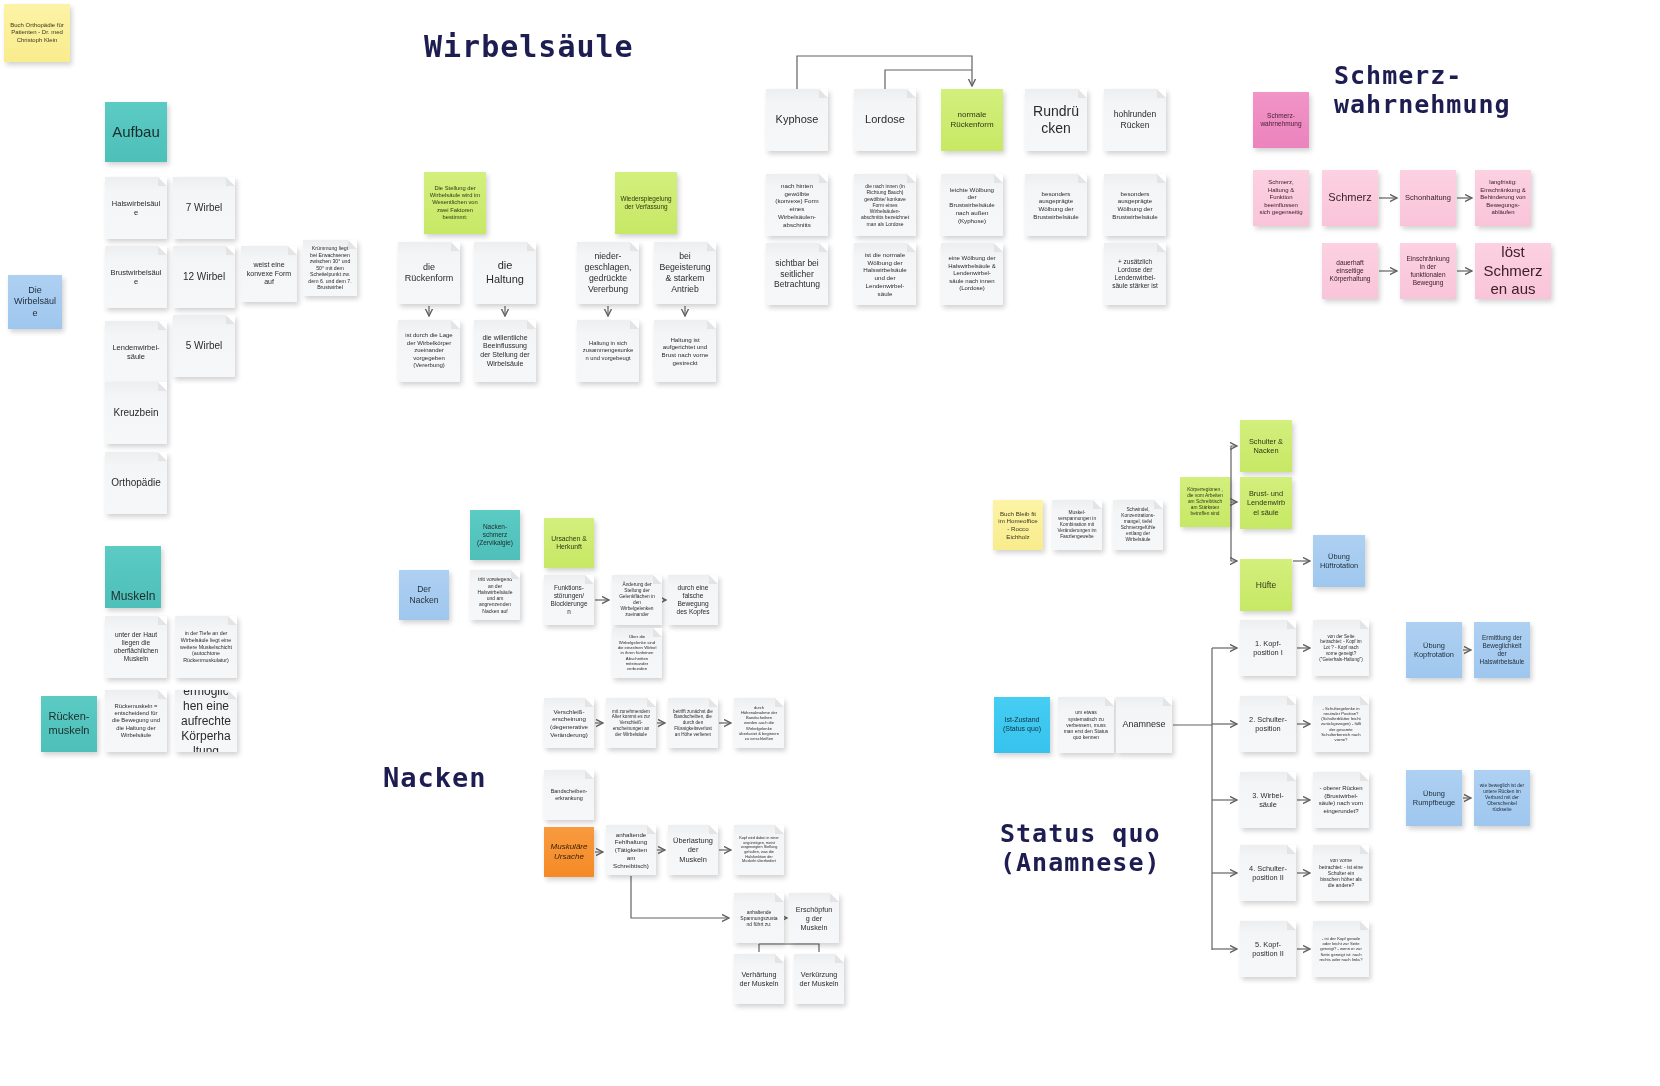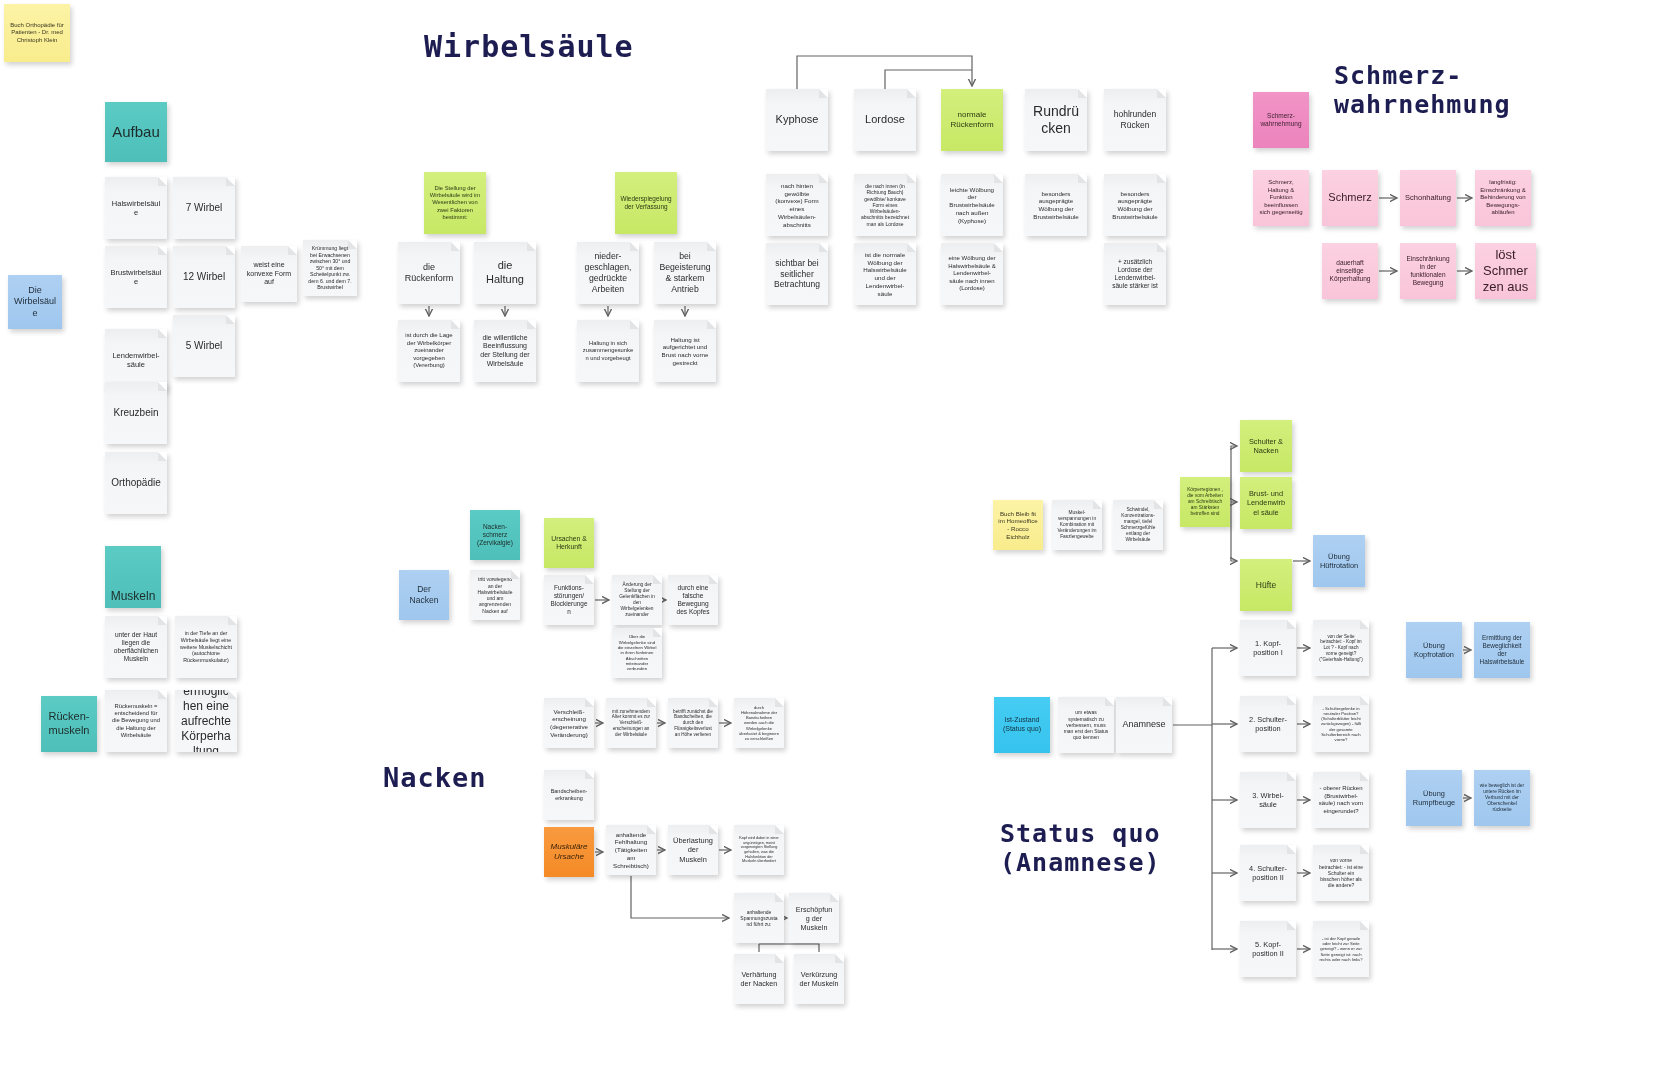--- a/index.html
+++ b/index.html
@@ -170,21 +170,21 @@
       </div>
       <div class="note paper" style="left: 173px; top: 246px; width: 62px; height: 62px; font-size: 10px;">
         <span class="txt">12 Wirbel</span>
       </div>
       <div class="note paper" style="left: 241px; top: 246px; width: 56px; height: 56px; font-size: 7px;">
         <span class="txt">weist eine konvexe Form auf</span>
       </div>
       <div class="note paper" style="left: 303px; top: 240px; width: 54px; height: 56px; font-size: 5.2px;">
         <span class="txt">Krümmung liegt bei Erwachsenen zwischen 30° und 50° mit dem Scheitelpunkt zw. dem 6. und dem 7. Brustwirbel</span>
       </div>
-      <div class="note paper" style="left: 105px; top: 329px; width: 62px; height: 62px; font-size: 7.5px;">
+      <div class="note paper" style="left: 105px; top: 321px; width: 62px; height: 62px; font-size: 7.5px;">
         <span class="txt">Lendenwirbel-säule</span>
       </div>
       <div class="note paper" style="left: 173px; top: 315px; width: 62px; height: 62px; font-size: 10px;">
         <span class="txt">5 Wirbel</span>
       </div>
       <div class="note paper" style="left: 105px; top: 382px; width: 62px; height: 62px; font-size: 10px;">
         <span class="txt">Kreuzbein</span>
       </div>
       <div class="note paper" style="left: 105px; top: 452px; width: 62px; height: 62px; font-size: 10px;">
         <span class="txt">Orthopädie</span>
@@ -219,21 +219,21 @@
       <div class="note paper" style="left: 398px; top: 320px; width: 62px; height: 62px; font-size: 6px;">
         <span class="txt">ist durch die Lage der Wirbelkörper zueinander vorgegeben (Vererbung)</span>
       </div>
       <div class="note paper" style="left: 474px; top: 320px; width: 62px; height: 62px; font-size: 7px;">
         <span class="txt">die willentliche Beeinflussung der Stellung der Wirbelsäule</span>
       </div>
       <div class="note lime" style="left: 615px; top: 172px; width: 62px; height: 62px; font-size: 6.4px;">
         <span class="txt">Wiederspiegelung der Verfassung</span>
       </div>
       <div class="note paper" style="left: 577px; top: 242px; width: 62px; height: 62px; font-size: 8.7px;">
-        <span class="txt">nieder-geschlagen, gedrückte Arbeiten</span>
+        <span class="txt">nieder-geschlagen, gedrückte Vererbung</span>
       </div>
       <div class="note paper" style="left: 654px; top: 242px; width: 62px; height: 62px; font-size: 8.7px;">
         <span class="txt">bei Begeisterung &amp; starkem Antrieb</span>
       </div>
       <div class="note paper" style="left: 577px; top: 320px; width: 62px; height: 62px; font-size: 5.8px;">
         <span class="txt">Haltung in sich zusammengesunken und vorgebeugt</span>
       </div>
       <div class="note paper" style="left: 654px; top: 320px; width: 62px; height: 62px; font-size: 6.2px;">
         <span class="txt">Haltung ist aufgerichtet und Brust nach vorne gestreckt</span>
       </div>
@@ -293,21 +293,21 @@
       </div>
       <div class="note pinkL" style="left: 1475px; top: 170px; width: 56px; height: 56px; font-size: 6px;">
         <span class="txt">langfristig: Einschränkung &amp; Behinderung von Bewegungs-abläufen</span>
       </div>
       <div class="note pinkL" style="left: 1322px; top: 243px; width: 56px; height: 56px; font-size: 6.5px;">
         <span class="txt">dauerhaft einseitige Körperhaltung</span>
       </div>
       <div class="note pinkL" style="left: 1400px; top: 243px; width: 56px; height: 56px; font-size: 6.5px;">
         <span class="txt">Einschränkung in der funktionalen Bewegung</span>
       </div>
-      <div class="note pinkL" style="left: 1475px; top: 243px; width: 61px; height: 56px; font-size: 13px;">
+      <div class="note pinkL" style="left: 1475px; top: 243px; width: 76px; height: 56px; font-size: 15px;">
         <span class="txt">löst Schmerzen aus</span>
       </div>
       <div class="note blue" style="left: 399px; top: 570px; width: 50px; height: 50px; font-size: 8.5px;">
         <span class="txt">Der Nacken</span>
       </div>
       <div class="note teal" style="left: 470px; top: 510px; width: 50px; height: 50px; font-size: 6.5px;">
         <span class="txt">Nacken-schmerz (Zervikalgie)</span>
       </div>
       <div class="note paper" style="left: 470px; top: 570px; width: 50px; height: 50px; font-size: 5px;">
         <span class="txt">tritt vorwiegend an der Halswirbelsäule und am angrenzenden Nacken auf</span>
@@ -354,21 +354,21 @@
       <div class="note paper" style="left: 734px; top: 825px; width: 50px; height: 50px; font-size: 3.8px;">
         <span class="txt">Kopf wird dabei in einer ungünstigen, meist vorgeneigten Stellung gehalten, was die Halsfunktion der Muskeln überfordert</span>
       </div>
       <div class="note paper" style="left: 734px; top: 893px; width: 50px; height: 50px; font-size: 5px;">
         <span class="txt">anhaltende Spannungszustand führt zu:</span>
       </div>
       <div class="note paper" style="left: 789px; top: 893px; width: 50px; height: 50px; font-size: 7.2px;">
         <span class="txt">Erschöpfung der Muskeln</span>
       </div>
       <div class="note paper" style="left: 734px; top: 954px; width: 50px; height: 50px; font-size: 7.2px;">
-        <span class="txt">Verhärtung der Nacken</span>
+        <span class="txt">Verhärtung der Muskeln</span>
       </div>
       <div class="note paper" style="left: 794px; top: 954px; width: 50px; height: 50px; font-size: 7.2px;">
         <span class="txt">Verkürzung der Muskeln</span>
       </div>
       <div class="note yellow" style="left: 993px; top: 500px; width: 50px; height: 50px; font-size: 6.2px;">
         <span class="txt">Buch Bleib fit im Homeoffice - Rocco Eichholz</span>
       </div>
       <div class="note paper" style="left: 1052px; top: 500px; width: 50px; height: 50px; font-size: 4.8px;">
         <span class="txt">Muskel-verspannungen in Kombination mit Veränderungen im Faszlengewebe</span>
       </div>

